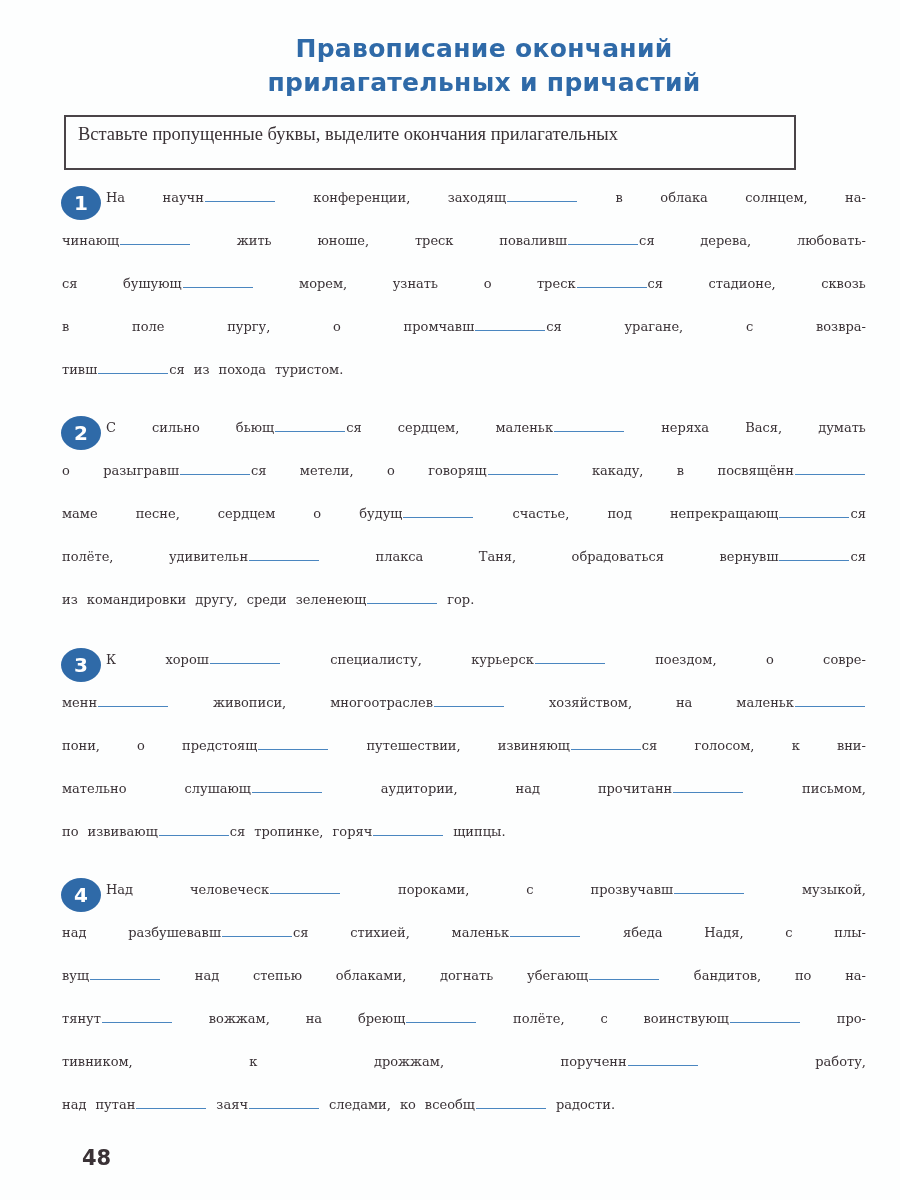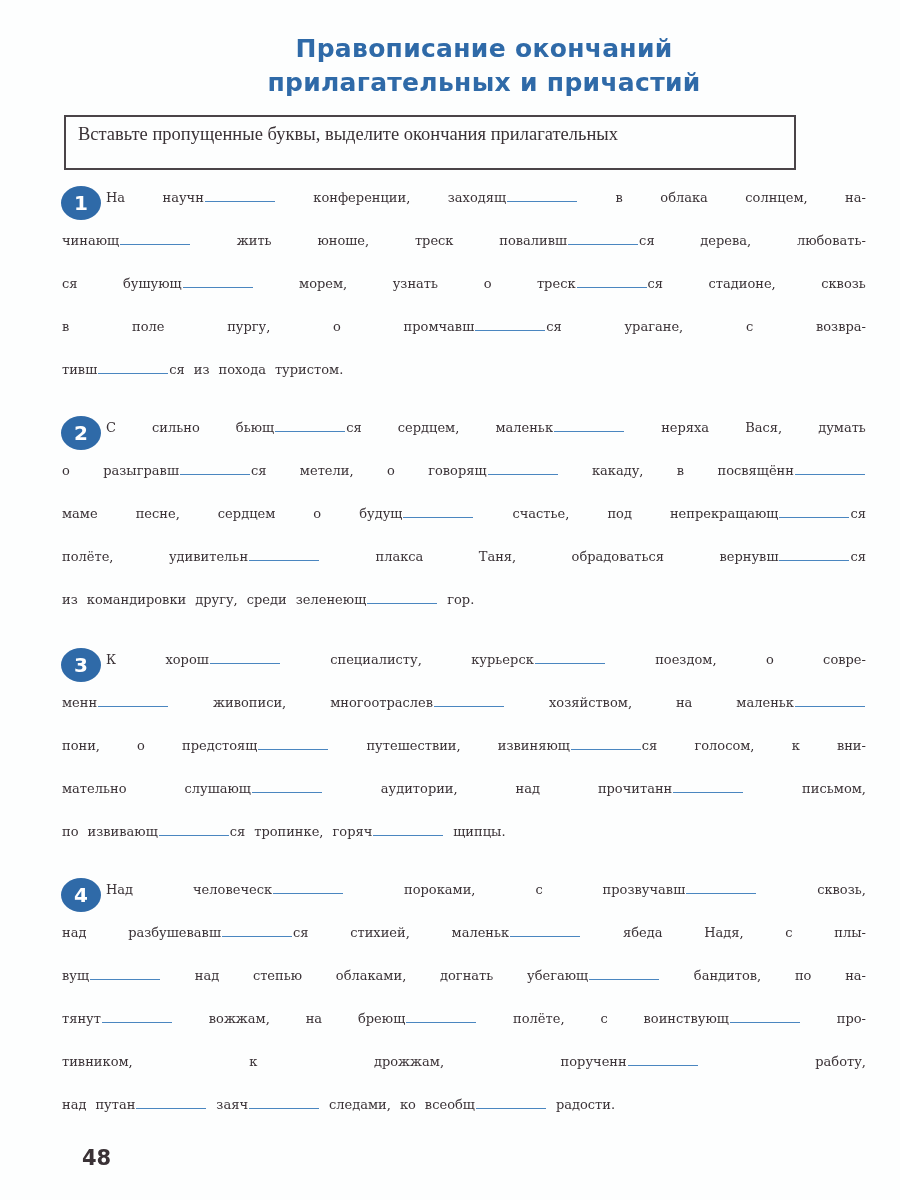--- a/index.html
+++ b/index.html
@@ -467,21 +467,21 @@
         <span class="tok">пороками,</span>
       </span>
       <span class="grp">
         <span class="tok">с</span>
       </span>
       <span class="grp">
         <span class="tok">прозвучавш</span>
         <span class="blank"></span>
       </span>
       <span class="grp">
-        <span class="tok">сквозь,</span>
+        <span class="tok">музыкой,</span>
       </span>
     </div>
     <div class="line">
       <span class="grp">
         <span class="tok">над</span>
       </span>
       <span class="grp">
         <span class="tok">разбушевавш</span>
         <span class="blank"></span>
         <span class="tok">ся</span>

